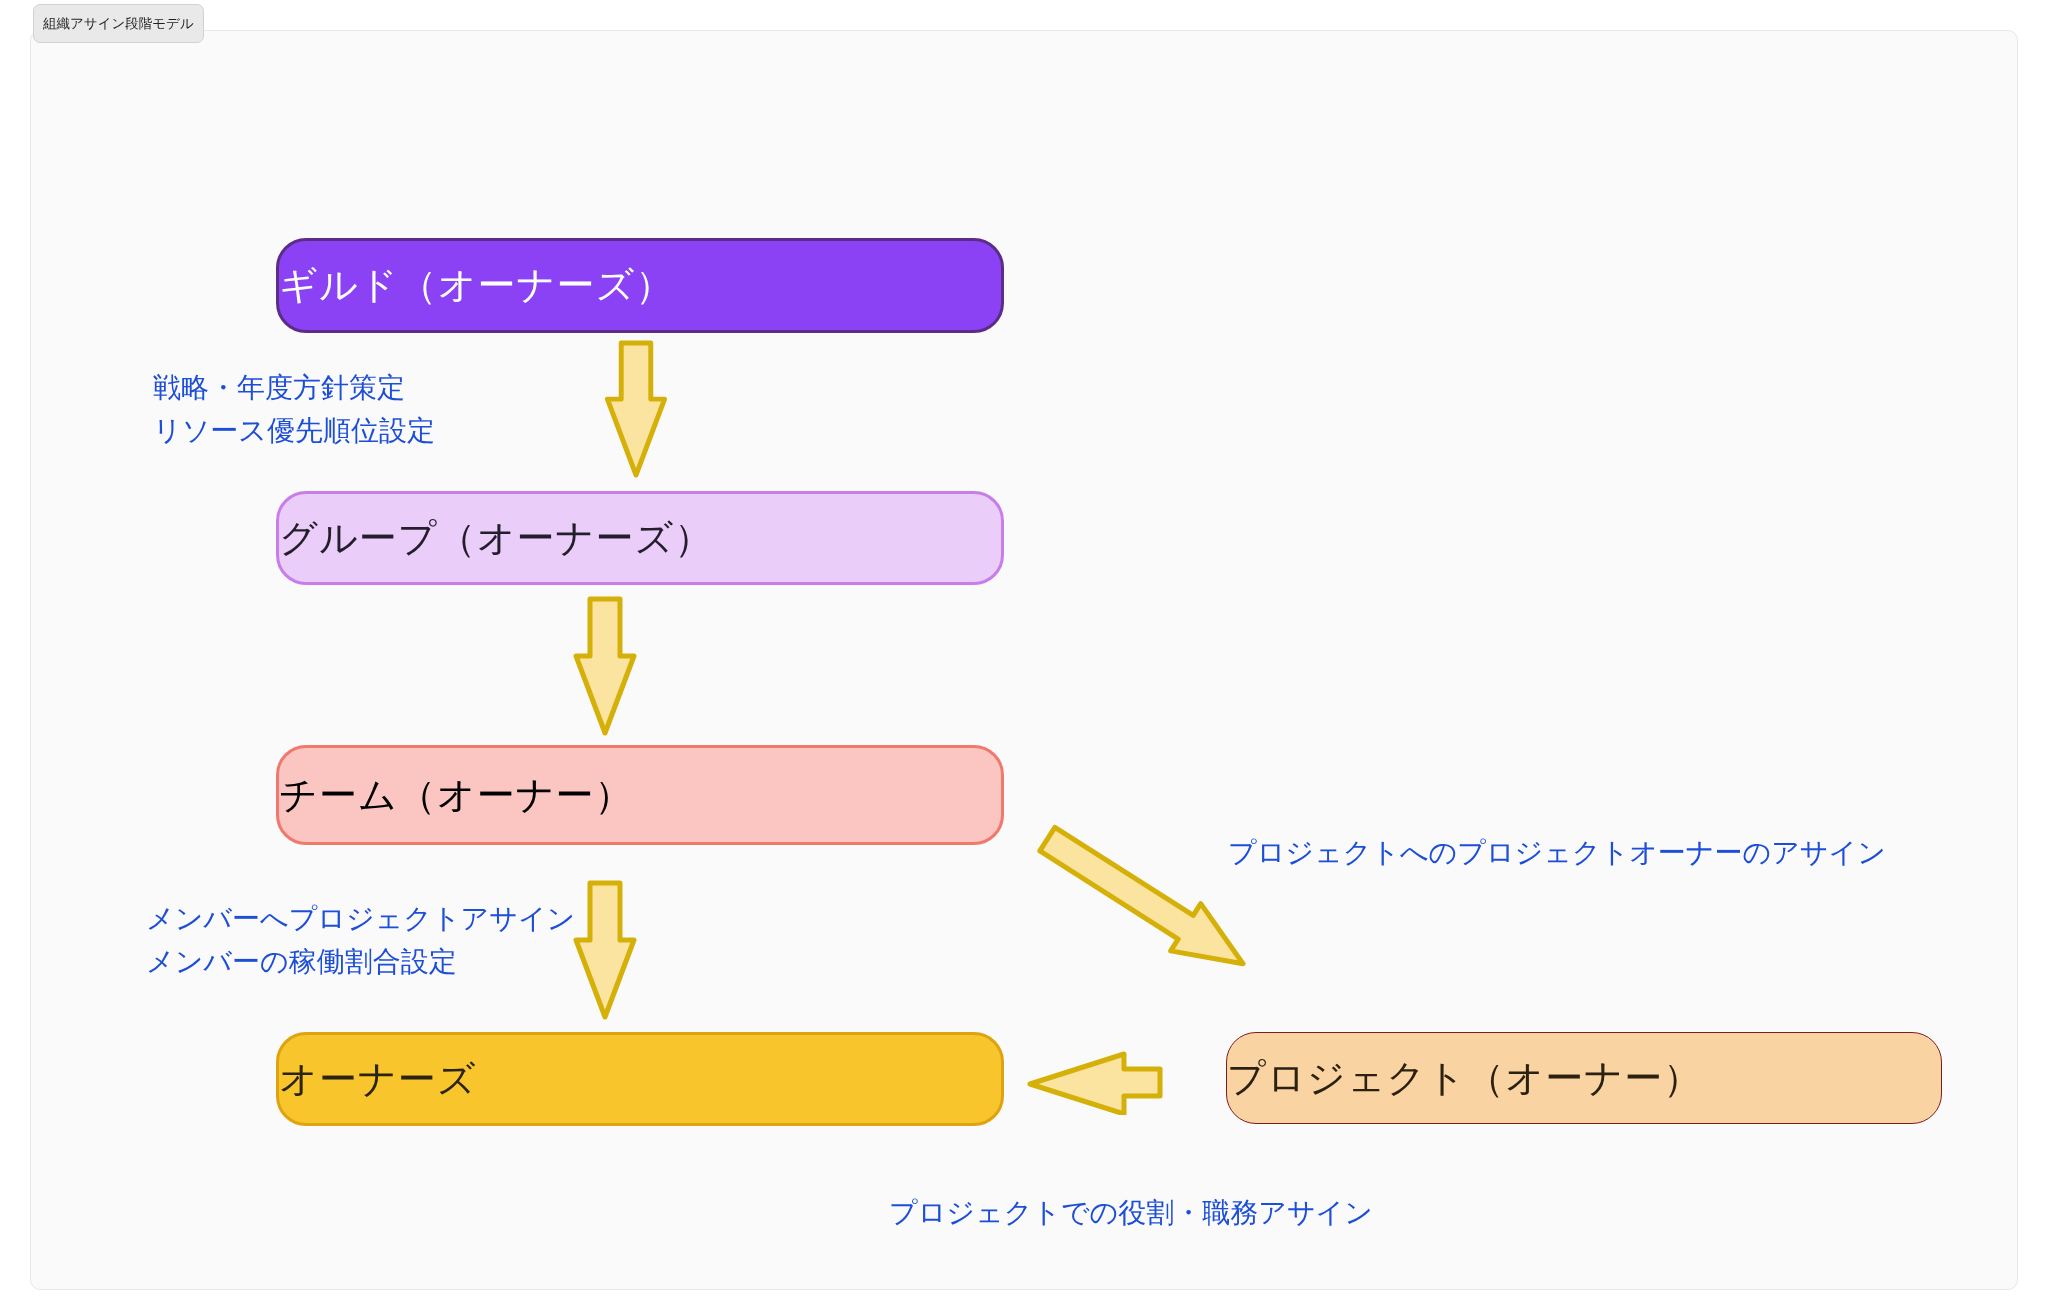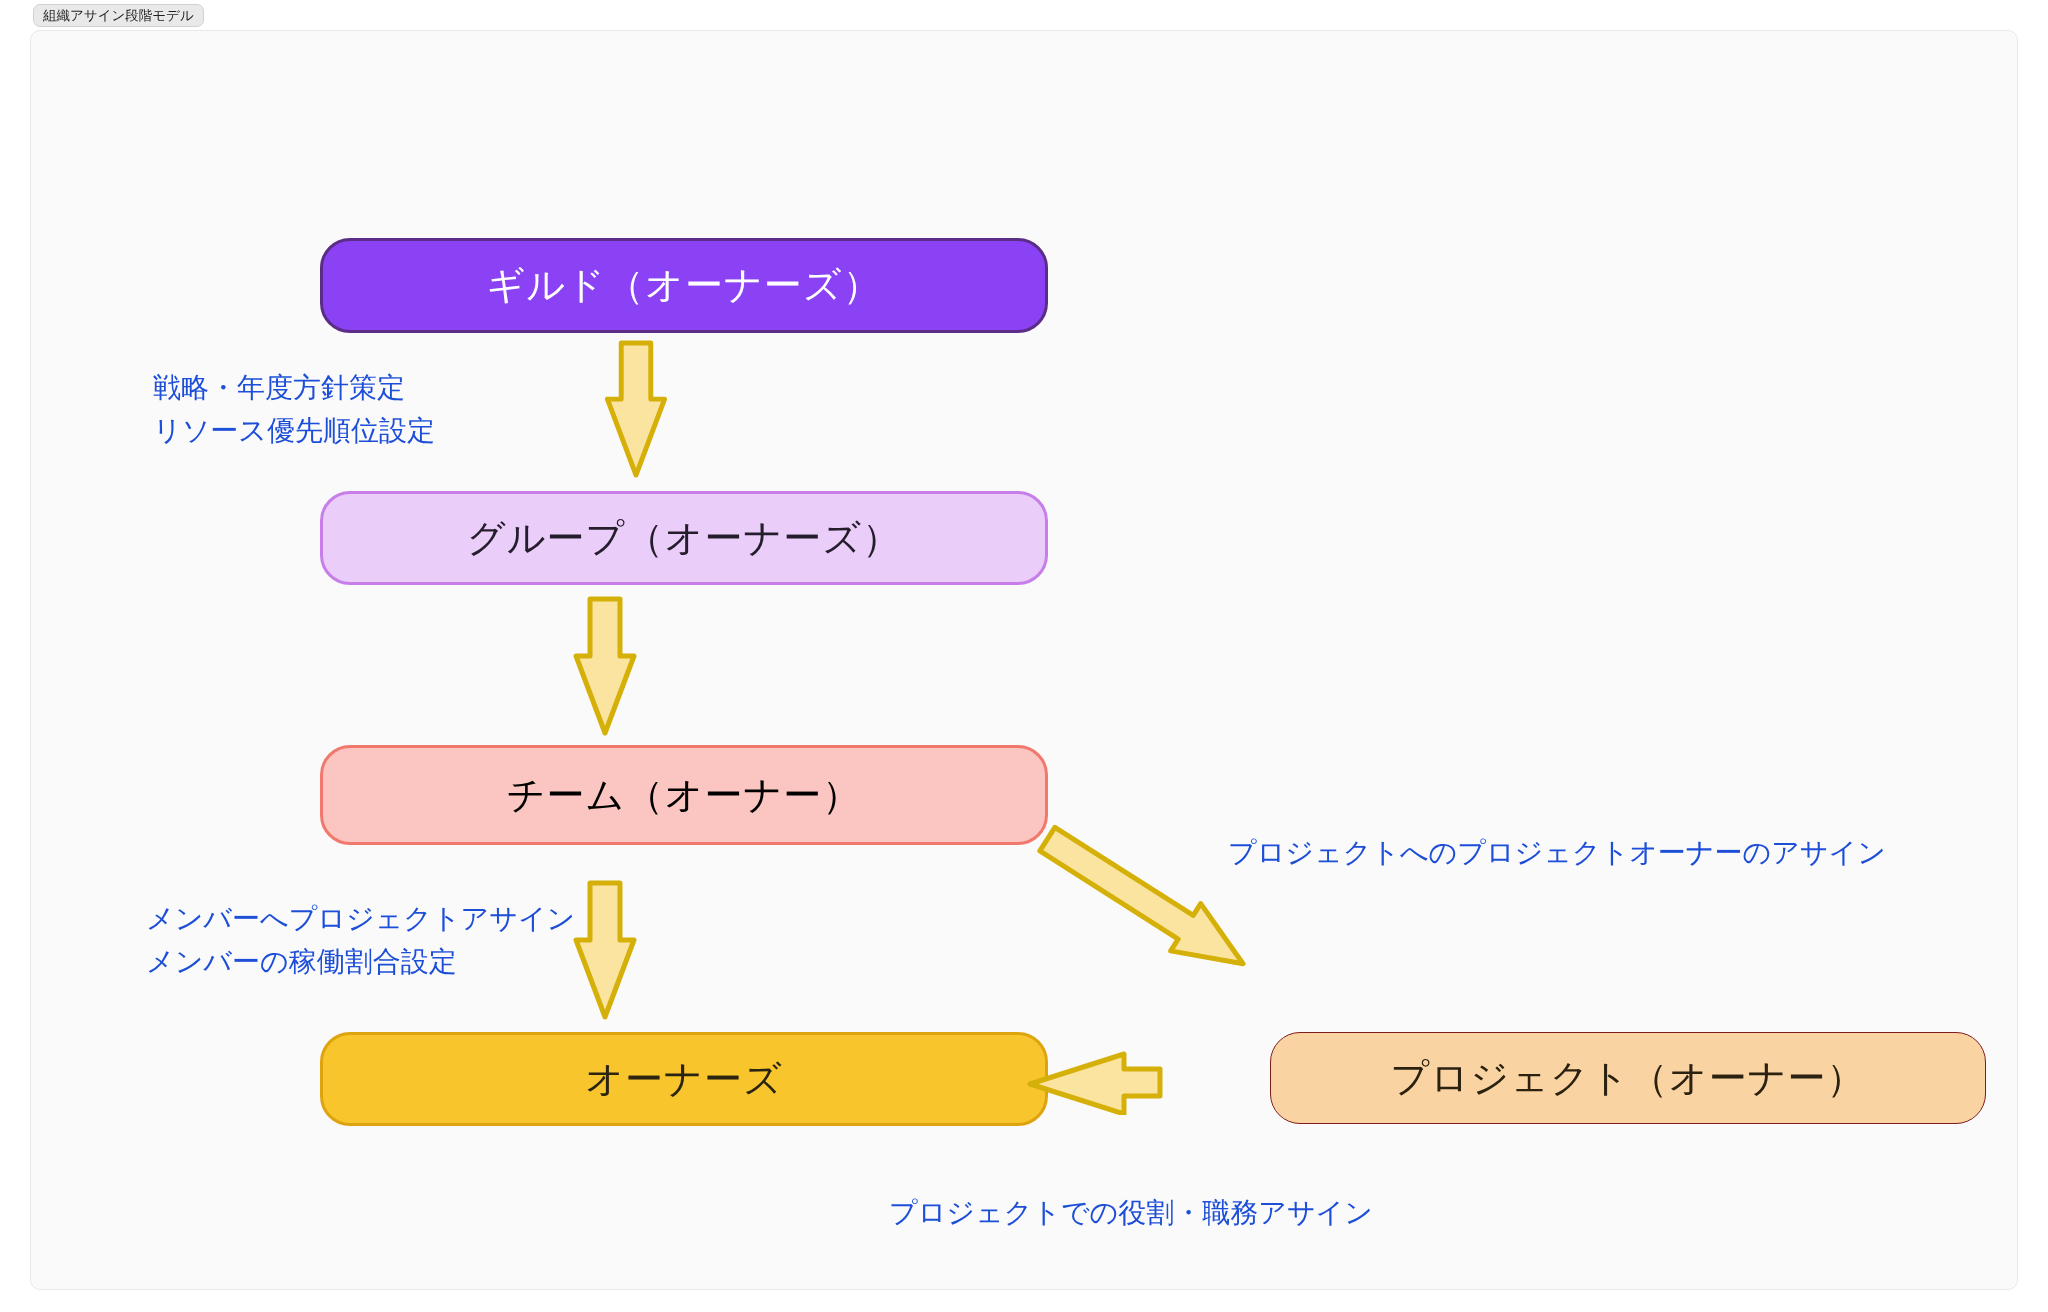--- a/index.html
+++ b/index.html
@@ -3,24 +3,24 @@
 <meta charset="utf-8">
 <style>
   html,body{margin:0;padding:0;background:#ffffff;}
   body{width:2048px;height:1312px;position:relative;overflow:hidden;
        font-family:"Liberation Sans","DejaVu Sans",sans-serif;color:#1e1e1e;}
 
   .canvas{position:absolute;left:30px;top:30px;width:1986px;height:1258px;
           background:#fafafa;border:1px solid #e8e8e8;border-radius:10px;}
 
   .doc-tag{position:absolute;left:33px;top:4px;background:#e9e9ea;border:1px solid #d2d2d6;
-           border-radius:7px;padding:2px 9px;font-size:13.5px;line-height:17px;color:#1f1f1f;z-index:3;}
+           border-radius:7px;padding:10px 9px;font-size:13.5px;line-height:17px;color:#1f1f1f;z-index:3;}
 
-  .node{position:absolute;display:flex;align-items:center;justify-content:center;
-        border-radius:30px;font-size:38px;letter-spacing:1px;box-sizing:border-box;margin-left:44px;}
+  .node{position:absolute;display:flex;align-items:center;
+        border-radius:30px;font-size:38px;letter-spacing:1px;box-sizing:border-box;}
   .node-guild  {left:245px;top:207px;width:728px;height:95px;background:#8b42f5;border:3px solid #5b2d86;color:#ffffff;}
   .node-group  {left:245px;top:460px;width:728px;height:94px;background:#eacdf9;border:3px solid #c77ee9;color:#241d2b;}
   .node-team   {left:245px;top:714px;width:728px;height:100px;background:#fbc5c1;border:3px solid #f0786c;color:#000000;}
   .node-member {left:245px;top:1001px;width:728px;height:94px;background:#f8c62c;border:3px solid #dda40f;color:#2b2410;}
   .node-project{left:1195px;top:1001px;width:716px;height:92px;background:#f9d3a1;border:1px solid #7f1d1d;color:#2b2110;}
 
   .edge-label{position:absolute;font-size:28px;line-height:43px;color:#1d4ed8;white-space:nowrap;}
   .lbl-guild-group {left:122px;top:335px;}
   .lbl-group-team  {left:113px;top:613px;}
   .lbl-team-member {left:115px;top:866px;}

